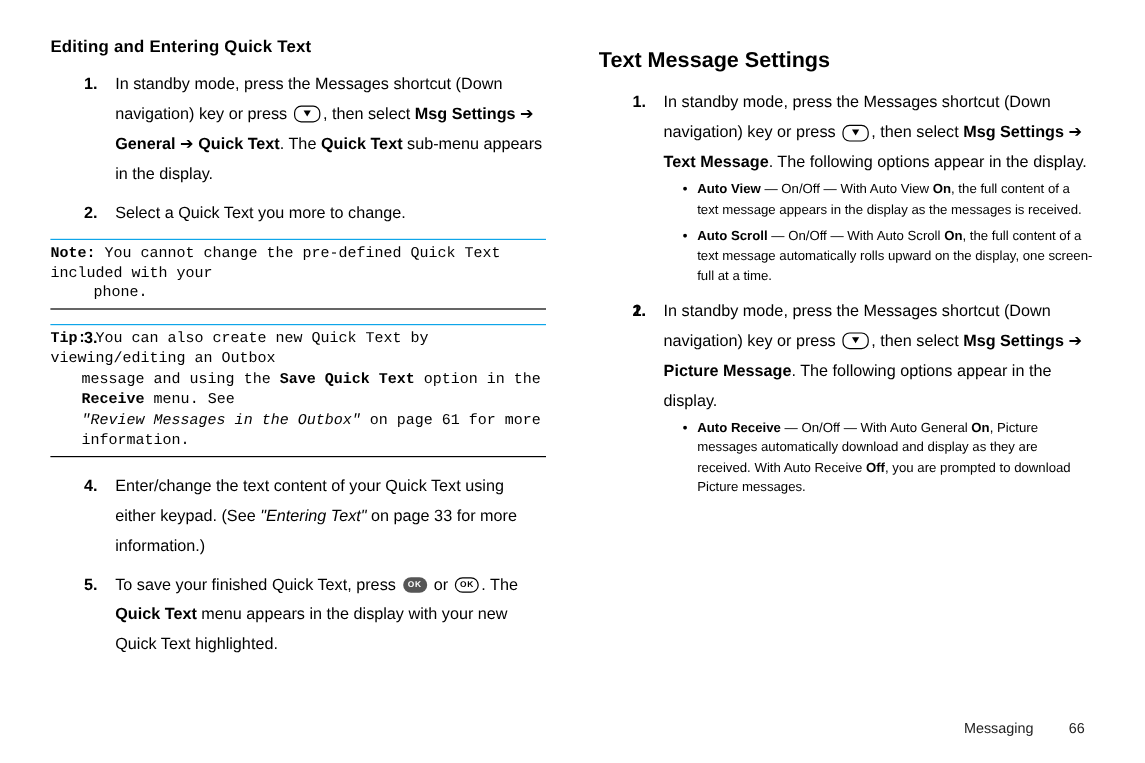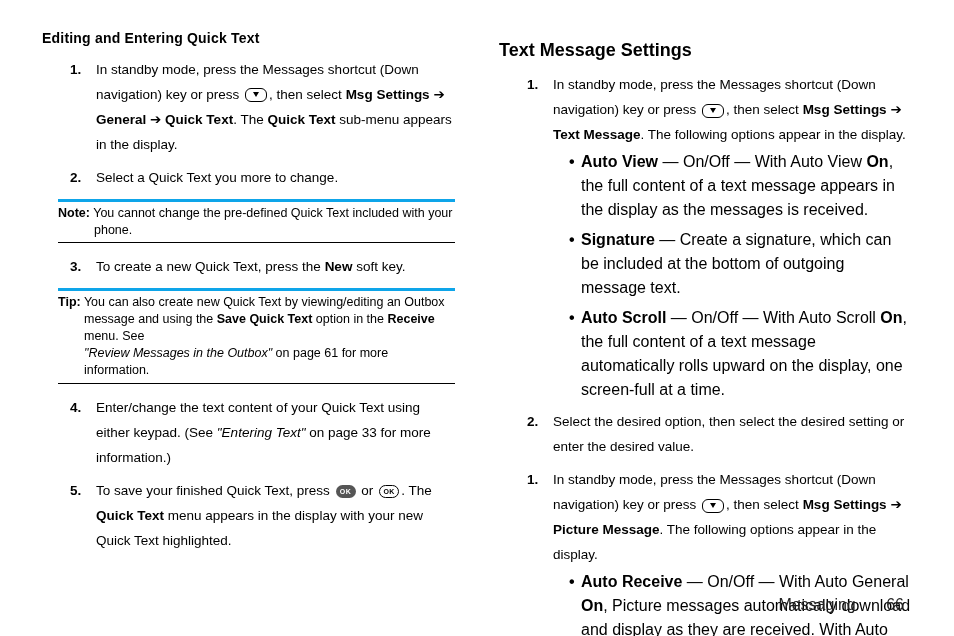--- a/index.html
+++ b/index.html
@@ -49,46 +49,47 @@
   ol.num > li .num-lbl {
     position: absolute;
     left: 0;
     top: 0;
     font-weight: bold;
   }
   ul.bullets {
     list-style: none;
     padding: 0 0 0 16px;
     margin: 2px 0 8px 0;
-    font-size: 16px;
+    font-size: 11px;
     line-height: 1.5;
   }
   ul.bullets > li {
     position: relative;
     padding-left: 12px;
     margin-bottom: 6px;
     font-stretch: condensed;
   }
   ul.bullets > li::before {
     content: "•";
     position: absolute;
     left: 0;
     top: 0;
     font-weight: bold;
   }
   .cond { font-family: "Arial Narrow", Arial, sans-serif; }
   .b { font-weight: bold; }
   .i { font-style: italic; }
   .notebox {
-    border-top: 3px solid #0ea5e9;
+    border-top: 1px solid #0ea5e9;
     border-bottom: 1px solid #000;
     padding: 3px 0 4px 0;
-    margin: 8px 0 12px 16px;
+    margin: 8px 0 12px 0;
     font-size: 12.5px;
     line-height: 1.35;
+    font-family: Liberation Mono, monospace;
   }
   .notebox .lbl { font-weight: 900; }
   .notebox-body { padding-left: 36px; display: block; }
   .tipbox-body { padding-left: 26px; display: block; }
   .icon-key {
     display: inline-block;
     vertical-align: middle;
     width: 20px; height: 12px;
     border: 1px solid #000;
     border-radius: 6px;
@@ -122,21 +123,21 @@
     background: #fff;
     color: #000;
     border: 1.5px solid #000;
     line-height: 11px;
     width: 18px; height: 11px;
   }
   .footer {
     position: absolute;
     bottom: 22px;
     right: 50px;
-    font-size: 16px;
+    font-size: 12px;
     color: #222;
   }
   .footer .sec { margin-right: 26px; }
 </style>
 </head>
 <body>
 
 <div class="page">
 
   <div class="col col-left">
@@ -156,23 +157,20 @@
     </ol>
 
     <div class="notebox cond">
       <span class="lbl">Note:</span><span> You cannot change the pre-defined Quick Text included with your</span>
       <span class="notebox-body">phone.</span>
     </div>
 
     <ol class="num">
       <li>
         <span class="num-lbl">3.</span>
-        <span>
-          <span>To create a new Quick Text, press the </span><span class="b">New</span><span> soft key.</span>
-        </span>
       </li>
     </ol>
 
     <div class="notebox cond">
       <span class="lbl">Tip:</span><span> You can also create new Quick Text by viewing/editing an Outbox</span>
       <span class="tipbox-body">
         <span>message and using the </span><span class="b">Save Quick Text</span><span> option in the </span><span class="b">Receive</span><span> menu. See </span><br>
         <span class="i">"Review Messages in the Outbox"</span><span> on page 61 for more information.</span>
       </span>
     </div>
@@ -201,30 +199,26 @@
         <span class="num-lbl">1.</span>
         <span>
           <span>In standby mode, press the Messages shortcut (Down navigation) key or press </span><span class="icon-key"></span><span>, then select </span><span class="b">Msg Settings</span><span> ➔ </span><span class="b">Text Message</span><span>. The following options appear in the display.</span>
         </span>
 
         <ul class="bullets cond">
           <li>
             <span class="b">Auto View</span><span> — On/Off — With Auto View </span><span class="b">On</span><span>, the full content of a text message appears in the display as the messages is received.</span>
           </li>
           <li>
-            <span class="b">Signature</span><span> — Create a signature, which can be included at the bottom of outgoing message text.</span>
-          </li>
-          <li>
             <span class="b">Auto Scroll</span><span> — On/Off — With Auto Scroll </span><span class="b">On</span><span>, the full content of a text message automatically rolls upward on the display, one screen-full at a time.</span>
           </li>
         </ul>
       </li>
       <li>
         <span class="num-lbl">2.</span>
-        <span>Select the desired option, then select the desired setting or enter the desired value.</span>
       </li>
     </ol>
 
 
     <ol class="num">
       <li>
         <span class="num-lbl">1.</span>
         <span>
           <span>In standby mode, press the Messages shortcut (Down navigation) key or press </span><span class="icon-key"></span><span>, then select </span><span class="b">Msg Settings</span><span> ➔ </span><span class="b">Picture Message</span><span>. The following options appear in the display.</span>
         </span>

